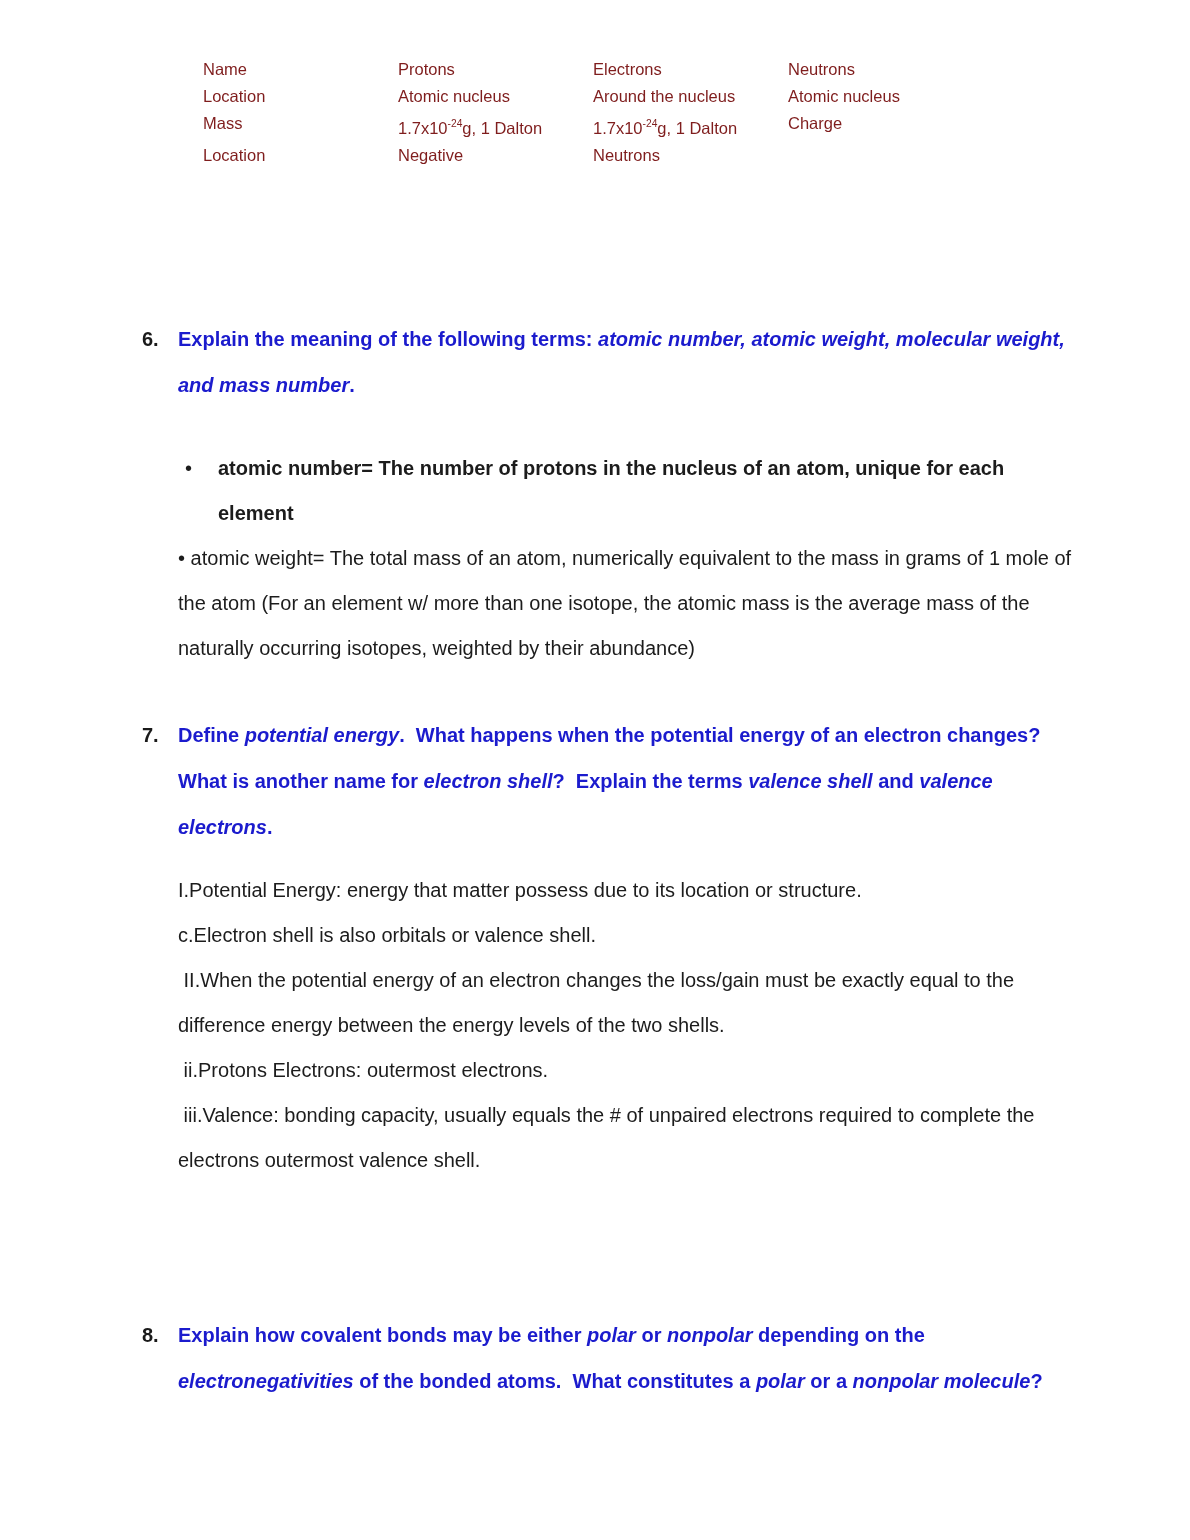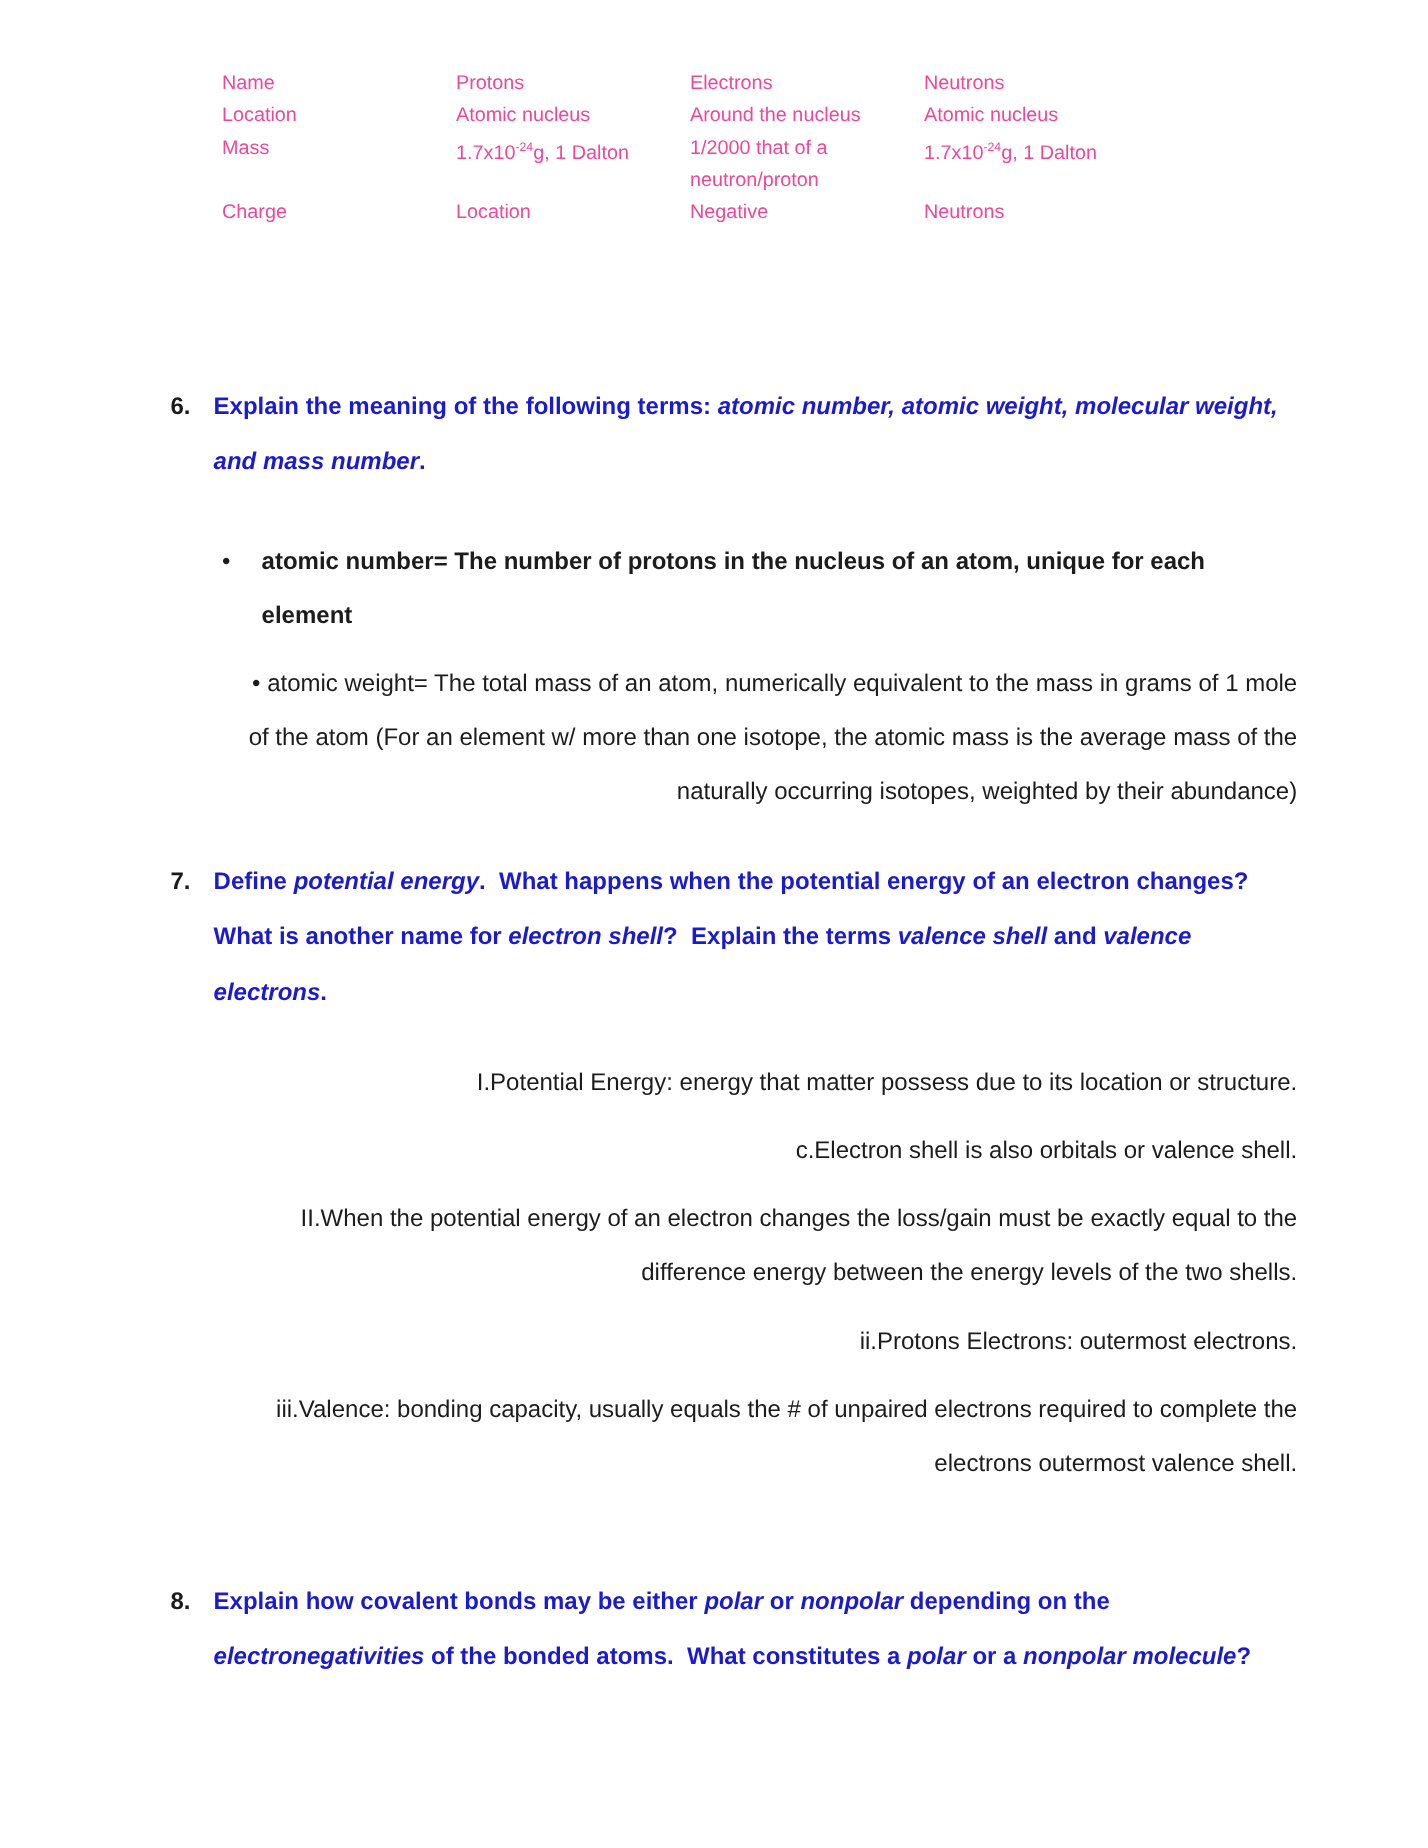--- a/index.html
+++ b/index.html
@@ -15,25 +15,25 @@
     font-family: "Liberation Sans", "DejaVu Sans", sans-serif;
     color: #1c1c1c;
     overflow: hidden;
   }
   .it { font-style: italic; }
   sup { font-size: 0.62em; margin-top: 10px; }
 
   
   .atom-table {
     position: absolute;
-    left: 185px;
+    left: 203px;
     top: 56px;
     display: grid;
     grid-template-columns: 195px 195px 195px auto;
-    color: #ec4899;
+    color: #7f1d1d;
     font-size: 16.5px;
     line-height: 27px;
   }
   .atom-table .cell {
     padding-right: 12px;
     white-space: normal;
     max-width: 185px;
   }
 
   
@@ -58,23 +58,22 @@
   
   .answers {
     position: absolute;
     left: 178px;
     width: 915px;
     font-size: 20px;
     line-height: 45px;
     color: #1c1c1c;
   }
   .ans-para {
-    margin: 12px;
+    margin: 0;
     white-space: pre-wrap;
-    text-align: right;
   }
   .bullet-item {
     display: flex;
   }
   .bullet-marker-cell {
     flex: 0 0 40px;
     width: 40px;
     padding-left: 7px;
     box-sizing: border-box;
   }
@@ -96,21 +95,20 @@
     <div class="cell">Electrons</div>
     <div class="cell">Neutrons</div>
 
     <div class="cell">Location</div>
     <div class="cell">Atomic nucleus</div>
     <div class="cell">Around the nucleus</div>
     <div class="cell">Atomic nucleus</div>
 
     <div class="cell">Mass</div>
     <div class="cell"><span>1.7x10</span><sup>-24</sup><span>g, 1 Dalton</span></div>
-    <div class="cell">1/2000 that of a neutron/proton</div>
     <div class="cell"><span>1.7x10</span><sup>-24</sup><span>g, 1 Dalton</span></div>
 
     <div class="cell">Charge</div>
     <div class="cell">Location</div>
     <div class="cell">Negative</div>
     <div class="cell">Neutrons</div>
   </div>
 
   <div class="question" style="left:142px; top:316px;">
     <div class="qnum">6.</div>

